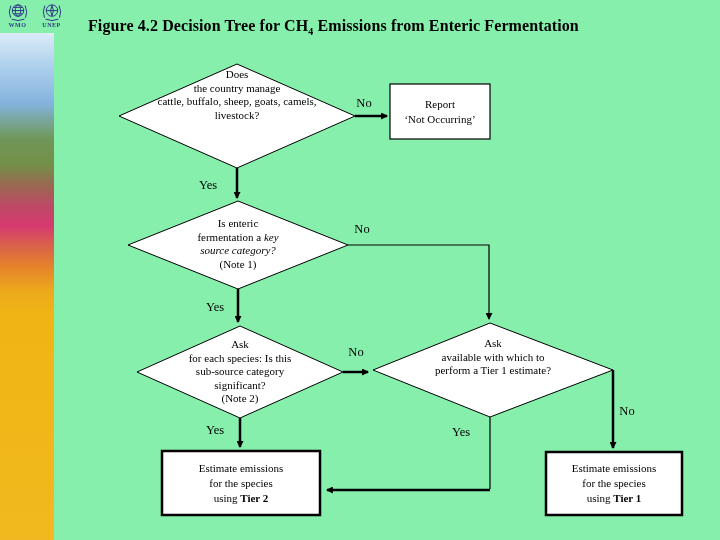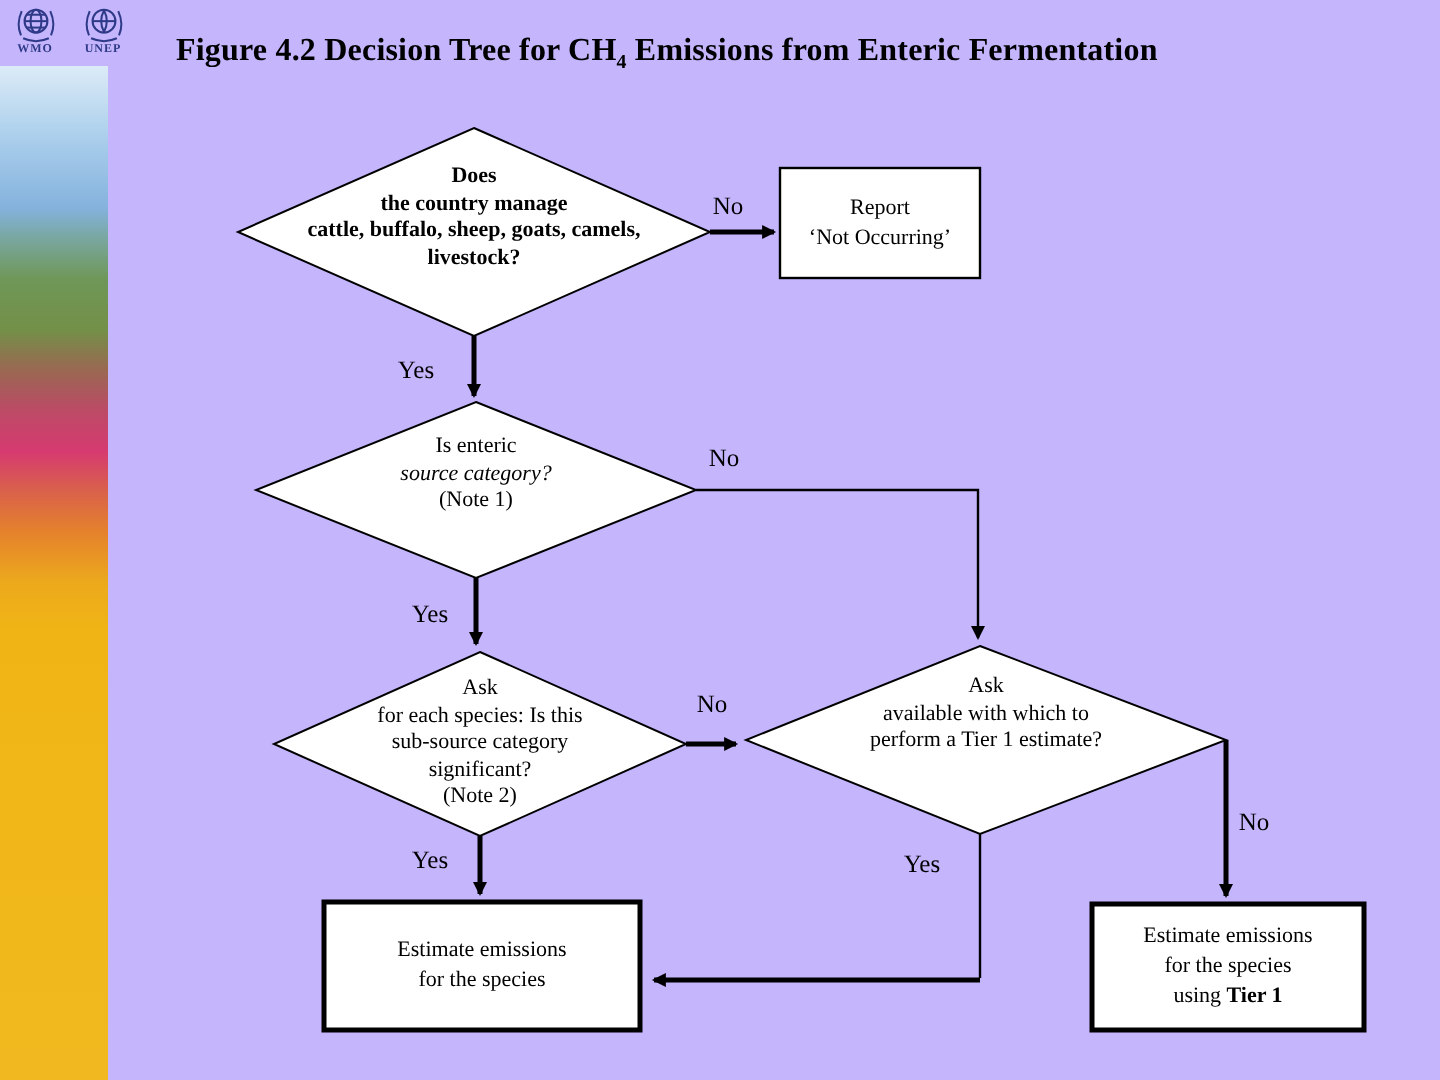--- a/index.html
+++ b/index.html
@@ -1,17 +1,17 @@
 <!DOCTYPE html>
 <html><head>
 <meta charset="utf-8">
 <style>
   html,body{margin:0;padding:0;background:#e8e8e8;}
   .slide{
-    position:relative;width:720px;height:540px;background:#c4b5fd;overflow:hidden;
+    position:relative;width:720px;height:540px;background:#86efac;overflow:hidden;
     font-family:"Liberation Serif","DejaVu Serif",serif;color:#000;
   }
   .strip{
     position:absolute;left:0;top:33px;width:54px;height:507px;
     background:linear-gradient(to bottom,
       #dcebf7 0%, #abcfec 7%, #84b2dd 14%, #79a7a0 17%, #6f9758 21%,
       #739048 26%, #9a6852 30%, #bc4a66 34%, #d63a70 38%, #d9624a 42%,
       #e5822c 46%, #ecaa1c 51%, #f0b514 56%, #f1b91f 100%);
   }
   .logos{position:absolute;left:2px;top:2px;width:66px;height:30px;display:flex;gap:3px;}
@@ -99,28 +99,29 @@
     <polygon class="shape" points="237,64 355,116 237,168 119,116" stroke-width="1"></polygon>
     <polygon class="shape" points="238,201 348,245 238,289 128,245" stroke-width="1"></polygon>
     <polygon class="shape" points="240,326 343,372 240,418 137,372" stroke-width="1"></polygon>
     <polygon class="shape" points="490,323 613,370 490,417 373,370" stroke-width="1"></polygon>
 
     <rect class="shape" x="390" y="84" width="100" height="55" stroke-width="1.2"></rect>
     <rect class="shape" x="162" y="451" width="158" height="64" stroke-width="2.5"></rect>
     <rect class="shape" x="546" y="452" width="136" height="63" stroke-width="2.5"></rect>
   </svg>
 
-  <div class="node-text" style="left:122px;top:82px;width:230px;font-weight:bold;">
+  <div class="node-text" style="left:122px;top:68px;width:230px;">
       <div><span>Does</span></div>
       <div><span>the country manage</span></div>
       <div><span>cattle, buffalo, sheep, goats, camels,</span></div>
       <div><span>livestock?</span></div>
     </div>
   <div class="node-text" style="left:138px;top:217px;width:200px;">
       <div><span>Is enteric</span></div>
+      <div><span>fermentation a </span><span class="it">key</span></div>
       <div><span class="it">source category?</span></div>
       <div><span>(Note 1)</span></div>
     </div>
   <div class="node-text" style="left:140px;top:338px;width:200px;">
       <div><span>Ask</span></div>
       <div><span>for each species: Is this</span></div>
       <div><span>sub-source category</span></div>
       <div><span>significant?</span></div>
       <div><span>(Note 2)</span></div>
     </div>
@@ -129,20 +130,21 @@
       <div><span>available with which to</span></div>
       <div><span>perform a Tier 1 estimate?</span></div>
     </div>
   <div class="node-box" style="left:390px;top:84px;width:100px;height:55px;border-radius:17px;">
       <div><span>Report</span></div>
       <div><span>‘Not Occurring’</span></div>
     </div>
   <div class="node-box" style="left:162px;top:451px;width:158px;height:64px;">
       <div><span>Estimate emissions</span></div>
       <div><span>for the species</span></div>
+      <div><span>using </span><span class="bd">Tier 2</span></div>
     </div>
   <div class="node-box" style="left:546px;top:452px;width:136px;height:63px;">
       <div><span>Estimate emissions</span></div>
       <div><span>for the species</span></div>
       <div><span>using </span><span class="bd">Tier 1</span></div>
     </div>
 
   <span class="edge-label" style="left:346px;top:96px;">No</span>
   <span class="edge-label" style="left:190px;top:178px;">Yes</span>
   <span class="edge-label" style="left:344px;top:222px;">No</span>

